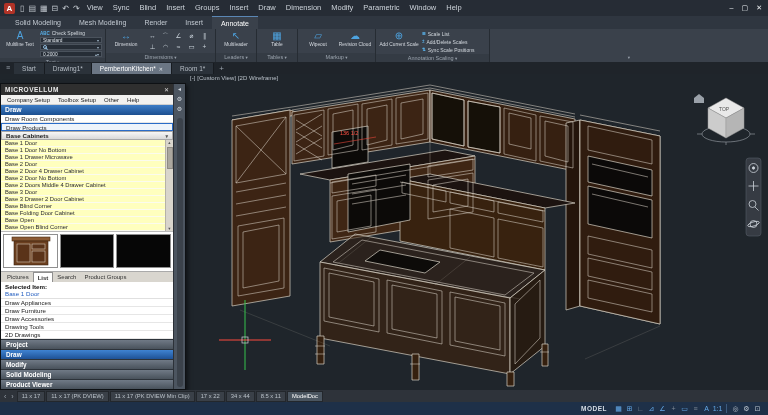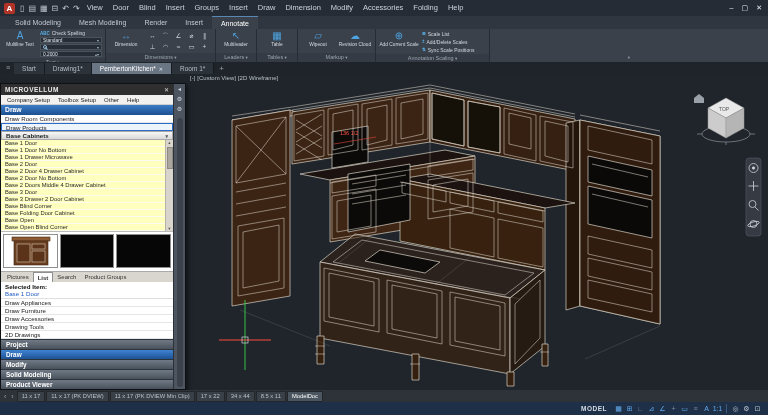--- a/index.html
+++ b/index.html
@@ -105,30 +105,30 @@
 
   <div class="titlebar">
     <div class="logo">A</div>
     <span class="qa">▯</span>
     <span class="qa">▤</span>
     <span class="qa">▦</span>
     <span class="qa">⊟</span>
     <span class="qa">↶</span>
     <span class="qa">↷</span>
     <span class="menu-item">View</span>
-    <span class="menu-item">Door</span>
+    <span class="menu-item">Sync</span>
     <span class="menu-item">Blind</span>
     <span class="menu-item">Insert</span>
     <span class="menu-item">Groups</span>
     <span class="menu-item">Insert</span>
     <span class="menu-item">Draw</span>
     <span class="menu-item">Dimension</span>
     <span class="menu-item">Modify</span>
-    <span class="menu-item">Accessories</span>
-    <span class="menu-item">Folding</span>
+    <span class="menu-item">Parametric</span>
+    <span class="menu-item">Window</span>
     <span class="menu-item">Help</span>
     <div class="win-btns">
       <span>–</span>
       <span>▢</span>
       <span>✕</span>
     </div>
   </div>
 
   <div class="rtabs">
     <span class="rtab">Solid Modeling</span>

